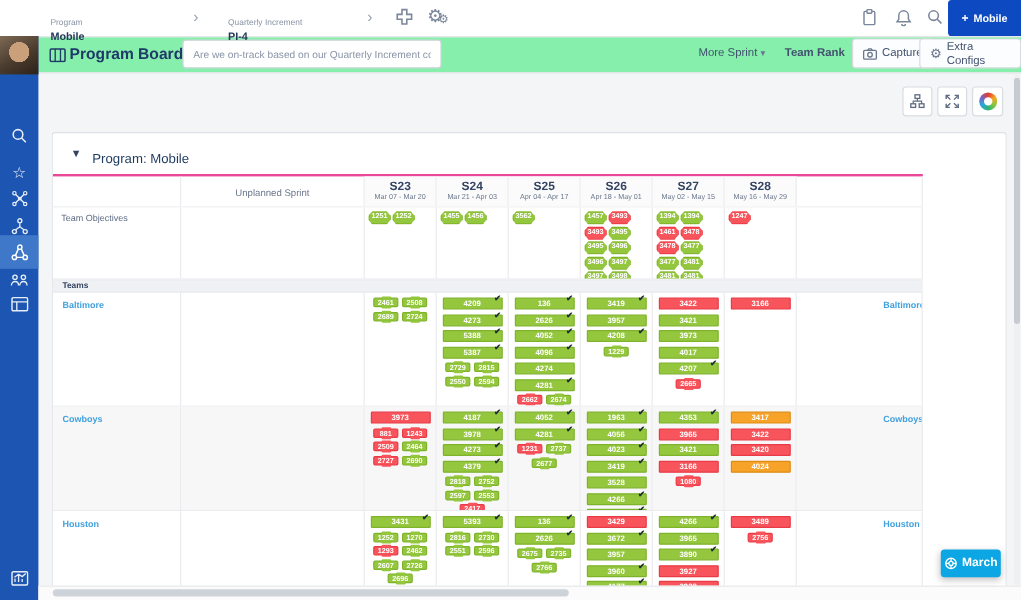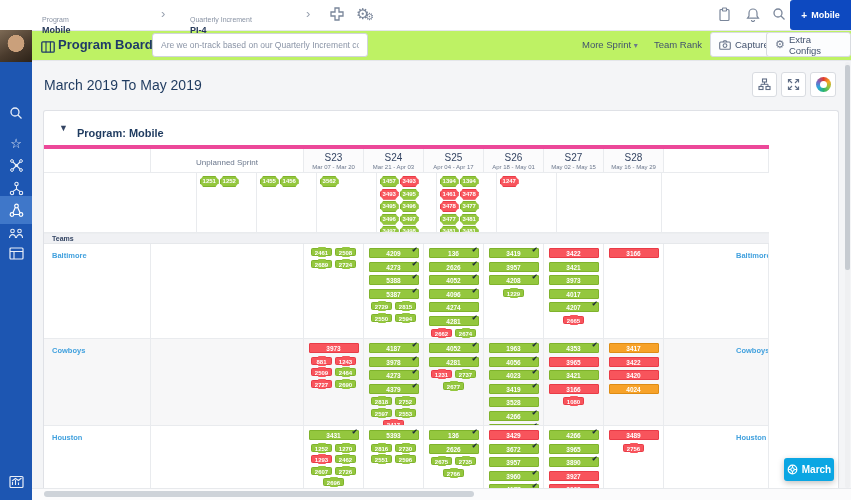--- a/index.html
+++ b/index.html
@@ -12,21 +12,21 @@
   .crumb .lab{font-size:7px;color:#8993a4;}
   .crumb .val{font-size:9px;font-weight:bold;color:#253858;margin-top:2px;}
   .chev{position:absolute;top:6px;color:#97a0af;font-size:13px;line-height:16px;}
   .tico{position:absolute;top:7px;color:#7a869a;}
   .gearbig{font-size:15px;line-height:15px;color:#7a869a;}
   .gearsm{font-size:10px;line-height:10px;color:#7a869a;position:absolute;left:9px;top:7px;}
   .createbtn{position:absolute;right:0;top:0;width:61px;height:30px;background:#0d49c0;border-radius:3px 0 0 3px;
      color:#fff;font-size:9px;font-weight:bold;display:flex;align-items:center;justify-content:center;gap:4px;cursor:pointer;}
   .plusglyph{font-size:10px;font-weight:bold;}
   
-  .toolbar{position:absolute;top:30px;left:32px;right:0;height:30px;background:#bef264;border-bottom:1px solid #e4e6ea;z-index:4;}
+  .toolbar{position:absolute;top:30px;left:32px;right:0;height:30px;background:#86efac;border-bottom:1px solid #e4e6ea;z-index:4;}
   .btitle{position:absolute;left:26px;top:7px;font-size:13px;font-weight:bold;color:#1f3a68;}
   .boardico{position:absolute;left:9px;top:9px;}
   .qinput{position:absolute;left:120px;top:3px;width:216px;height:24px;box-sizing:border-box;border:1px solid #d0d4da;border-radius:3px;
      font-size:8.5px;color:#49546a;padding:0 8px;font-family:"Liberation Sans",sans-serif;background:#fff;}
   .qinput::placeholder{color:#8a94a6;}
   .tlink{position:absolute;top:9px;font-size:9.5px;color:#42526e;cursor:pointer;}
   .caret{font-size:8px;color:#6b778c;}
   .obtn{position:absolute;top:2px;height:25px;box-sizing:border-box;border:1px solid #d8dbe0;border-radius:3px;background:#fcfdfe;
      display:flex;align-items:center;justify-content:center;gap:4px;font-size:9.5px;color:#42526e;cursor:pointer;padding:0 8px;}
   
@@ -43,27 +43,27 @@
   .hbtn{position:absolute;top:72px;width:25px;height:25px;box-sizing:border-box;background:#fff;border:1px solid #d9dce1;border-radius:3px;
      display:flex;align-items:center;justify-content:center;cursor:pointer;z-index:2;}
   .ring{width:15px;height:15px;border-radius:50%;position:relative;
      background:conic-gradient(#e23b2e,#f5a623,#8bc540,#29b473,#2aa7de,#7a64c0,#e23b2e);}
   .ring::after{content:"";position:absolute;left:4px;top:4px;width:7px;height:7px;border-radius:50%;background:#fff;}
   
   .panel{position:absolute;left:43px;top:110px;width:796px;bottom:0;background:#fff;border:1px solid #dfe1e6;border-bottom:none;
      border-radius:3px 3px 0 0;box-sizing:border-box;overflow:hidden;z-index:1;}
   .phead{height:34px;display:flex;align-items:center;gap:9px;padding-left:15px;}
   .pcaret{font-size:9px;color:#344563;}
-  .ptitle{font-size:11px;font-weight:bold;color:#1e3a5f;margin-top:10px;}
+  .ptitle{font-size:11px;font-weight:normal;color:#1e3a5f;margin-top:10px;}
   .grid{width:725px;}
   .grow{display:flex;background:#fff;border-bottom:1px solid #e9ebee;box-sizing:border-box;}
-  .ghead{border-top:4px solid #ec4899;height:28px;}
+  .ghead{border-top:2px solid #ec4899;height:28px;}
   .gcell{border-right:1px solid #e9ebee;box-sizing:border-box;position:relative;overflow:hidden;flex:none;}
   .sprinth{background:#fbfbfc;text-align:center;}
-  .sname{font-size:10px;font-weight:normal;color:#344563;margin-top:3px;}
+  .sname{font-size:10px;font-weight:bold;color:#344563;margin-top:3px;}
   .sdates{font-size:6px;color:#6b778c;margin-top:1px;}
   .unplanned{font-size:8px;color:#6b778c;text-align:center;line-height:27px;}
   .objlabel{font-size:7.5px;color:#5e6c84;padding:4px 0 0 7px;}
   .teamsband{height:11px;background:#f0f1f4;border-bottom:1px solid #e6e8eb;border-top:1px solid #eceef0;}
   .teamsband span{font-size:7px;font-weight:bold;color:#344563;line-height:10px;padding-left:8px;display:inline-block;}
   .tname{font-size:7.5px;font-weight:bold;color:#42a1de;cursor:pointer;display:inline-block;padding:5px 0 0 8px;}
   .tname2{padding:5px 0 0 72px;}
   .shaded .gcell{background:#f7f7f8;}
   .objwrap{display:flex;flex-wrap:wrap;gap:1.5px;padding:3px;align-content:flex-start;}
   .oct{display:inline-block;width:16.5px;height:9px;line-height:9.5px;font-size:6px;font-weight:bold;color:#fff;text-align:center;cursor:pointer;
@@ -148,21 +148,21 @@
           <rect x="0.8" y="0.8" width="12.4" height="10.4" rx="1" fill="none" stroke="#1f3a68" stroke-width="1.3"></rect>
           <path d="M5 .8v10.4M9.4 .8v10.4" stroke="#1f3a68" stroke-width="1.1"></path>
         </svg>
     </div>
     <div class="btitle">Program Board</div>
     <input class="qinput" type="text" placeholder="Are we on-track based on our Quarterly Increment commi…" style="">
     <div class="tlink" style="left:550px">
       <span>More Sprint</span>
       <span class="caret">▾</span>
     </div>
-    <div class="tlink" style="left:622px;font-weight:normal">
+    <div class="tlink" style="left:622px;font-weight:bold">
       <span>Team Rank</span>
     </div>
     <div class="obtn" style="left:678px">
       <svg width="12" height="10" viewBox="0 0 12 10">
           <rect x="0.7" y="2" width="10.6" height="7.3" rx="1" fill="none" stroke="#6b778c" stroke-width="1.1"></rect>
           <path d="M4 2l1-1.3h2L8 2" fill="none" stroke="#6b778c" stroke-width="1.1"></path>
           <circle cx="6" cy="5.6" r="1.9" fill="none" stroke="#6b778c" stroke-width="1.1"></circle>
         </svg>
       <span>Capture</span>
     </div>
@@ -225,21 +225,20 @@
     </div>
     <div class="sico" style="top:444px">
       <svg width="15" height="14" viewBox="0 0 15 14" opacity=".9">
           <rect x="1" y="1.5" width="13" height="11" rx="1" fill="none" stroke="#fff" stroke-width="1.2"></rect>
           <path d="M3.5 10V7M6.5 10V5M9.5 10V7.5M3 6l3.5-2.5 3 2L12.5 3" stroke="#fff" stroke-width="1.1" fill="none"></path>
         </svg>
     </div>
     <div class="sico" style="top:469px"></div>
   </div>
 
-  <div class="heading">March 2019 To May 2019</div>
   <div class="hbtn" style="left:752px">
     <svg width="13" height="13" viewBox="0 0 13 13">
         <rect x="4.5" y="1" width="4" height="3" fill="none" stroke="#5e6c84" stroke-width="1.1"></rect>
         <rect x="1" y="8.5" width="4" height="3" fill="none" stroke="#5e6c84" stroke-width="1.1"></rect>
         <rect x="8" y="8.5" width="4" height="3" fill="none" stroke="#5e6c84" stroke-width="1.1"></rect>
         <path d="M6.5 4v2.3M3 8.5V6.3h7v2.2" fill="none" stroke="#5e6c84" stroke-width="1"></path>
       </svg>
   </div>
   <div class="hbtn" style="left:781px">
     <svg width="13" height="13" viewBox="0 0 13 13">
@@ -280,20 +279,21 @@
             <div class="sname">S27</div>
             <div class="sdates">May 02 - May 15</div>
           </div>
           <div class="gcell sprinth" style="width: 60px;">
             <div class="sname">S28</div>
             <div class="sdates">May 16 - May 29</div>
           </div>
           <div class="gcell " style="width: 105px;"></div>
         </div>
         <div class="grow " style="height: 60px;">
+          <div class="gcell objlabel" style="width: 107px;">Team Objectives</div>
           <div class="gcell " style="width: 153px;"></div>
           <div class="gcell " style="width: 60px;">
             <div class="objwrap">
               <span class="oct g">1251</span>
               <span class="oct g">1252</span>
             </div>
           </div>
           <div class="gcell " style="width: 60px;">
             <div class="objwrap">
               <span class="oct g">1455</span>

